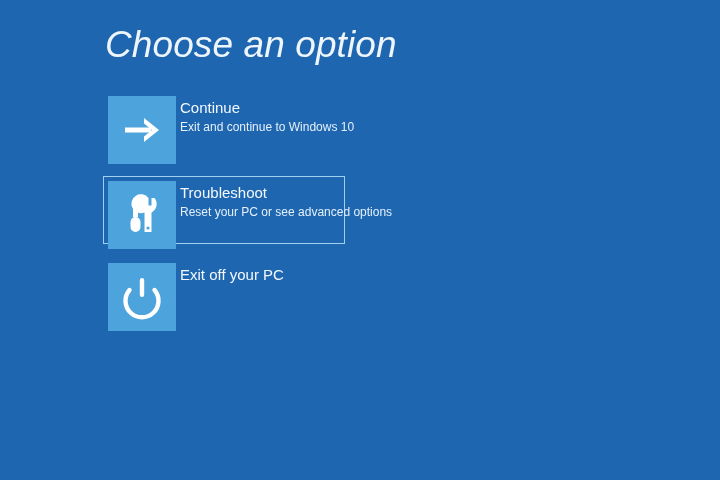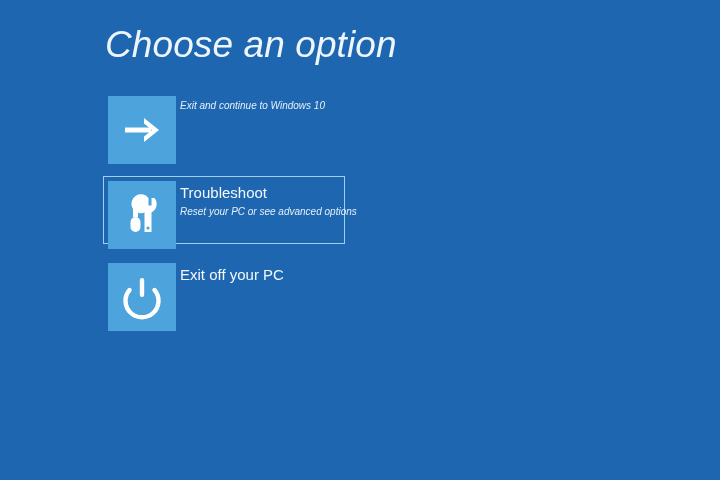--- a/index.html
+++ b/index.html
@@ -80,27 +80,26 @@
     display: block;
     font-size: 15px;
     font-weight: 300;
     color: #f2f8fd;
     line-height: 19px;
     margin-top: 2px;
     white-space: nowrap;
   }
   .option-sub {
     display: block;
-    font-size: 10px;
+    font-size: 12px;
     font-weight: 400;
     color: #e4f0fa;
     line-height: 14px;
     margin-top: 3px;
     white-space: nowrap;
-    font-style: italic;
   }
   .icon-svg {
     display: block;
     width: 68px;
     height: 68px;
   }
 </style>
 </head>
 <body>
 
@@ -111,20 +110,21 @@
   <div id="options">
 
     <div class="option-row" style="top:95px;">
       <div class="option-tile">
         <svg class="icon-svg" viewBox="0 0 68 68">
           <rect x="17" y="31.5" width="26" height="5" fill="#ffffff"></rect>
           <path d="M36 22 L51 34 L36 46 L36 40.5 L44 34 L36 27.5 Z" fill="#ffffff"></path>
         </svg>
       </div>
       <div class="option-text">
+        <span class="option-label">Continue</span>
         <span class="option-sub">Exit and continue to Windows 10</span>
       </div>
     </div>
 
     <div class="option-row selected" style="top:176px;">
       <div class="option-tile">
         <svg class="icon-svg" viewBox="0 0 68 68">
 
           <rect x="25" y="17" width="5" height="19" fill="#ffffff"></rect>
           <rect x="22.5" y="36" width="10" height="15" rx="5" fill="#ffffff"></rect>

